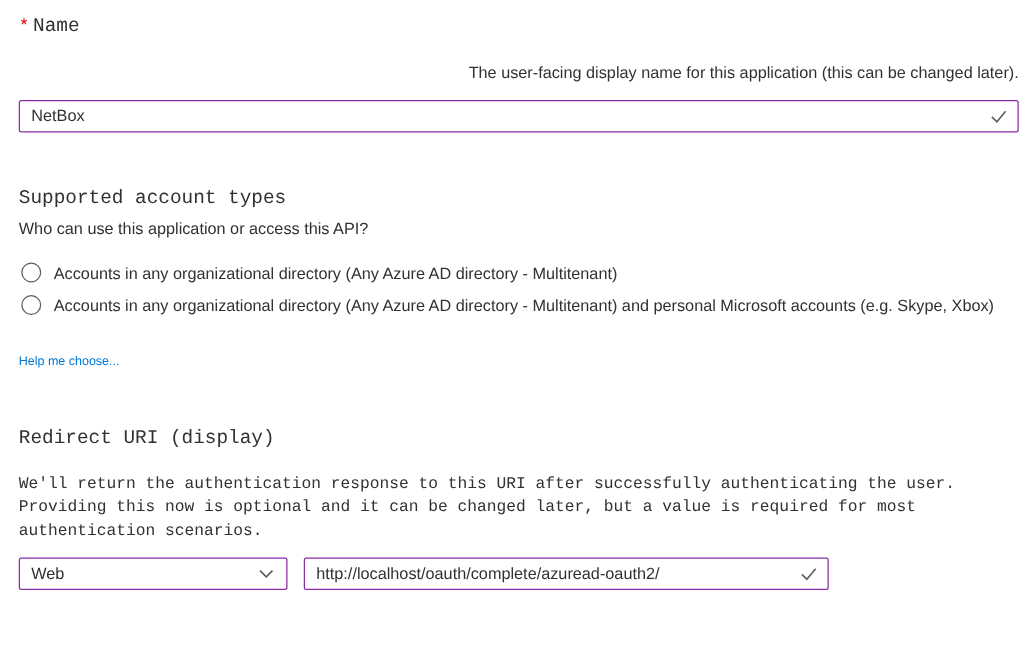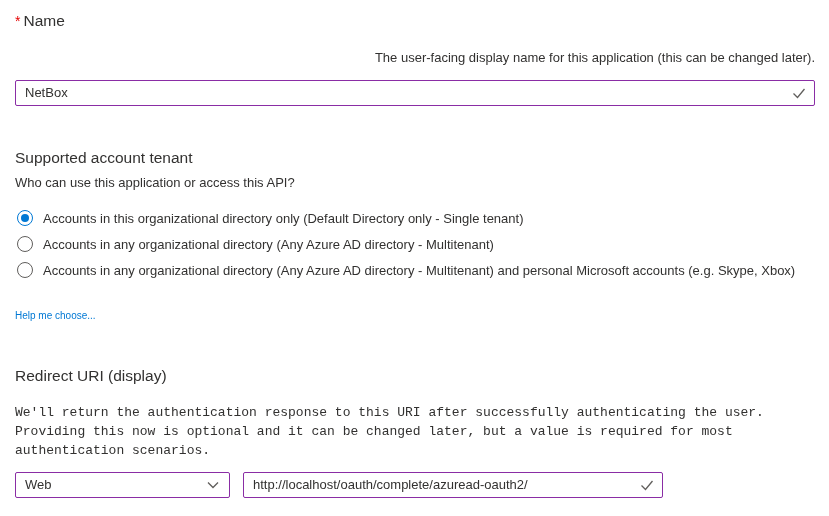--- a/index.html
+++ b/index.html
@@ -15,20 +15,21 @@
     height: 516px;
     background: #ffffff;
     overflow: hidden;
     padding: 12px 14px 0 15px;
   }
   .section-title {
     font-size: 15.5px;
     font-weight: 400;
     color: #323130;
     line-height: 1.2;
+    font-family: Liberation Mono, monospace;
   }
   .required-star {
     color: #e50000;
     font-size: 14px;
     margin-right: 3px;
   }
   .desc {
     font-size: 13px;
     color: #323130;
     line-height: 19px;
@@ -157,30 +158,24 @@
     <div class="desc name-desc">The user-facing display name for this application (this can be changed later).</div>
     <div class="text-input-wrap">
       <input class="text-input" type="text" value="NetBox" style="">
       <svg class="input-check" viewBox="0 0 16 16">
         <polyline points="2.5,8.5 6.5,12.5 13.5,4" fill="none" stroke="#605e5c" stroke-width="1.3"></polyline>
       </svg>
     </div>
   </div>
 
   <div class="account-section">
-    <div class="section-title">Supported account tenant</div>
+    <div class="section-title">Supported account types</div>
     <div class="desc question">Who can use this application or access this API?</div>
 
     <div class="radio-group">
-      <div class="radio-row checked">
-        <span class="radio-circle">
-            <span class="radio-dot"></span>
-          </span>
-        <span class="radio-label">Accounts in this organizational directory only (Default Directory only - Single tenant)</span>
-      </div>
       <div class="radio-row">
         <span class="radio-circle">
             <span class="radio-dot"></span>
           </span>
         <span class="radio-label">Accounts in any organizational directory (Any Azure AD directory - Multitenant)</span>
       </div>
       <div class="radio-row">
         <span class="radio-circle">
             <span class="radio-dot"></span>
           </span>

